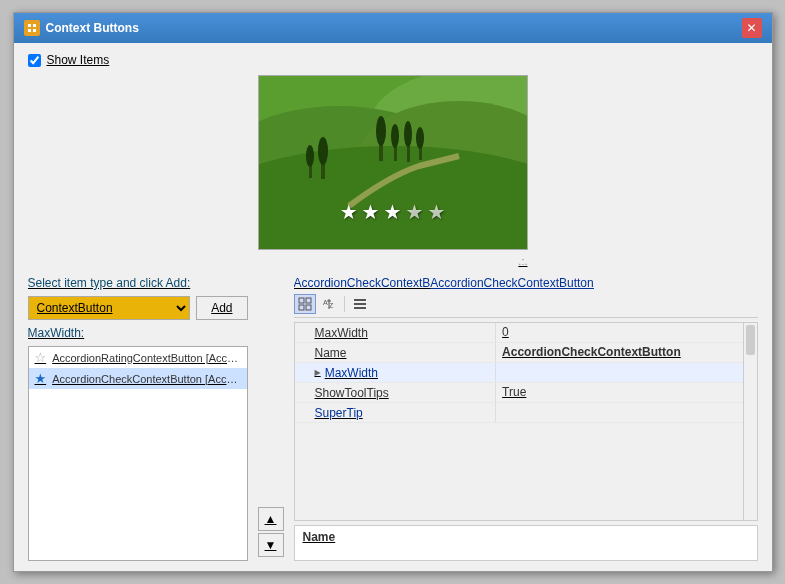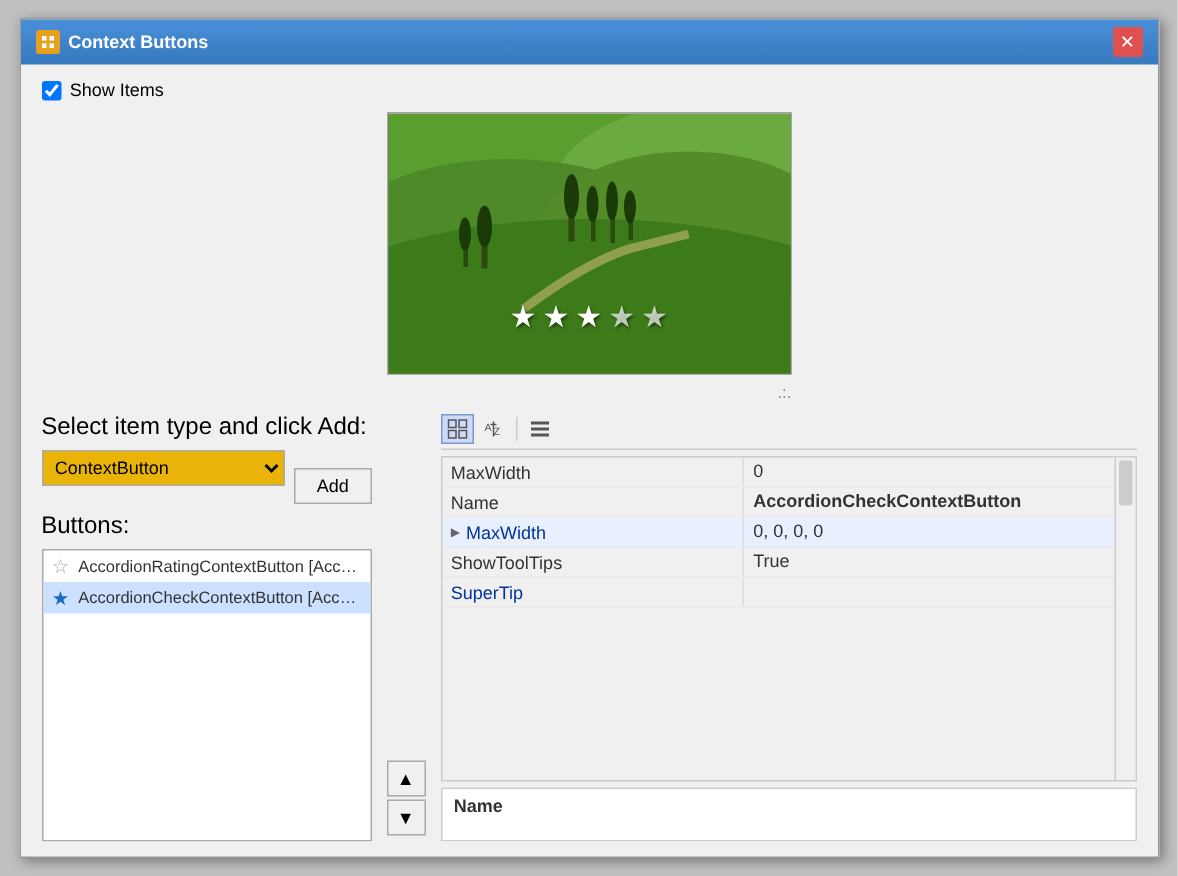--- a/index.html
+++ b/index.html
@@ -65,20 +65,21 @@
       justify-content: center;
       border-radius: 2px;
     }
     .dialog-body {
       flex: 1;
       padding: 10px 14px;
       display: flex;
       flex-direction: column;
       gap: 8px;
       overflow: hidden;
+      text-decoration: underline;
     }
     .show-items-row {
       display: flex;
       align-items: center;
       gap: 6px;
     }
     .preview-area {
       display: flex;
       flex-direction: column;
       align-items: center;
@@ -120,43 +121,42 @@
       flex-shrink: 0;
     }
     .right-panel {
       flex: 1;
       display: flex;
       flex-direction: column;
       gap: 4px;
       overflow: hidden;
     }
     .label {
-      font-size: 16px;
-      color: #000000;
+      font-size: 12px;
+      color: #0c4a6e;
     }
     .select-row {
       display: flex;
       gap: 6px;
     }
     select {
       flex: 1;
       height: 24px;
       border: 1px solid #aaa;
       background: #eab308;
       font-size: 12px;
       padding: 0 4px;
     }
     .add-btn {
       height: 24px;
       padding: 0 14px;
       background: #f0f0f0;
       border: 1px solid #aaa;
       font-size: 12px;
       cursor: pointer;
-      margin-top: 12px;
     }
     .list-box {
       border: 1px solid #aaa;
       background: white;
       flex: 1;
       overflow-y: auto;
       min-height: 80px;
     }
     .list-item {
       padding: 3px 6px;
@@ -195,21 +195,21 @@
     }
     .prop-tool-btn.active { background: #d0daf8; border-color: #7799cc; }
     .prop-row {
       display: flex;
       border-bottom: 1px solid #e8e8e8;
       min-height: 20px;
     }
     .prop-row.selected { background: #e8f0ff; }
     .prop-name {
       width: 45%;
-      padding: 2px 6px;
+      padding: 2px 20px;
       border-right: 1px solid #ddd;
       color: #333;
       display: flex;
       align-items: center;
       gap: 4px;
     }
     .prop-name.blue { color: #003399; }
     .prop-value {
       flex: 1;
       padding: 2px 6px;
@@ -350,39 +350,42 @@
     <div class="main-content">
 
       <div class="left-panel">
         <div class="label">Select item type and click Add:</div>
         <div class="select-row">
           <select>
             <option>ContextButton</option>
           </select>
           <button class="add-btn">Add</button>
         </div>
-        <div class="label">Buttons:</div>
+        <div class="label">MaxWidth:</div>
         <div class="list-box">
           <div class="list-item">
             <span style="color:#aaa; font-size:13px;">☆</span>
             <span style="overflow:hidden;text-overflow:ellipsis;white-space:nowrap;font-size:11px;">AccordionRatingContextButton [AccordionRatingContextB</span>
           </div>
           <div class="list-item selected">
             <span style="color:#1a6ac8; font-size:13px;">★</span>
             <span style="overflow:hidden;text-overflow:ellipsis;white-space:nowrap;font-size:11px;">AccordionCheckContextButton [AccordionCheckContextBu</span>
           </div>
         </div>
       </div>
 
       <div class="up-down-btns">
         <button class="arrow-btn">▲</button>
         <button class="arrow-btn">▼</button>
       </div>
 
       <div class="right-panel">
+        <div class="prop-header">
+          <span>AccordionCheckContextB</span><span style="color:#003399; text-decoration:underline; cursor:pointer;">AccordionCheckContextButton</span>
+        </div>
         <div class="prop-toolbar">
           <button class="prop-tool-btn active" title="Categorized">
             <svg width="14" height="14" viewBox="0 0 14 14">
               <rect x="1" y="1" width="5" height="5" fill="none" stroke="#555" stroke-width="1"></rect>
               <rect x="8" y="1" width="5" height="5" fill="none" stroke="#555" stroke-width="1"></rect>
               <rect x="1" y="8" width="5" height="5" fill="none" stroke="#555" stroke-width="1"></rect>
               <rect x="8" y="8" width="5" height="5" fill="none" stroke="#555" stroke-width="1"></rect>
             </svg>
           </button>
           <button class="prop-tool-btn" title="Alphabetical">
@@ -414,21 +417,20 @@
               <div class="prop-name">
                 <span>Name</span>
               </div>
               <div class="prop-value bold">AccordionCheckContextButton</div>
             </div>
             <div class="prop-row selected">
               <div class="prop-name blue">
                 <span class="expand-icon">▶</span>
                 <span>MaxWidth</span>
               </div>
-              <div class="prop-value">0, 0, 0, 0</div>
             </div>
             <div class="prop-row">
               <div class="prop-name">
                 <span>ShowToolTips</span>
               </div>
               <div class="prop-value">True</div>
             </div>
             <div class="prop-row">
               <div class="prop-name blue">
                 <span>SuperTip</span>

